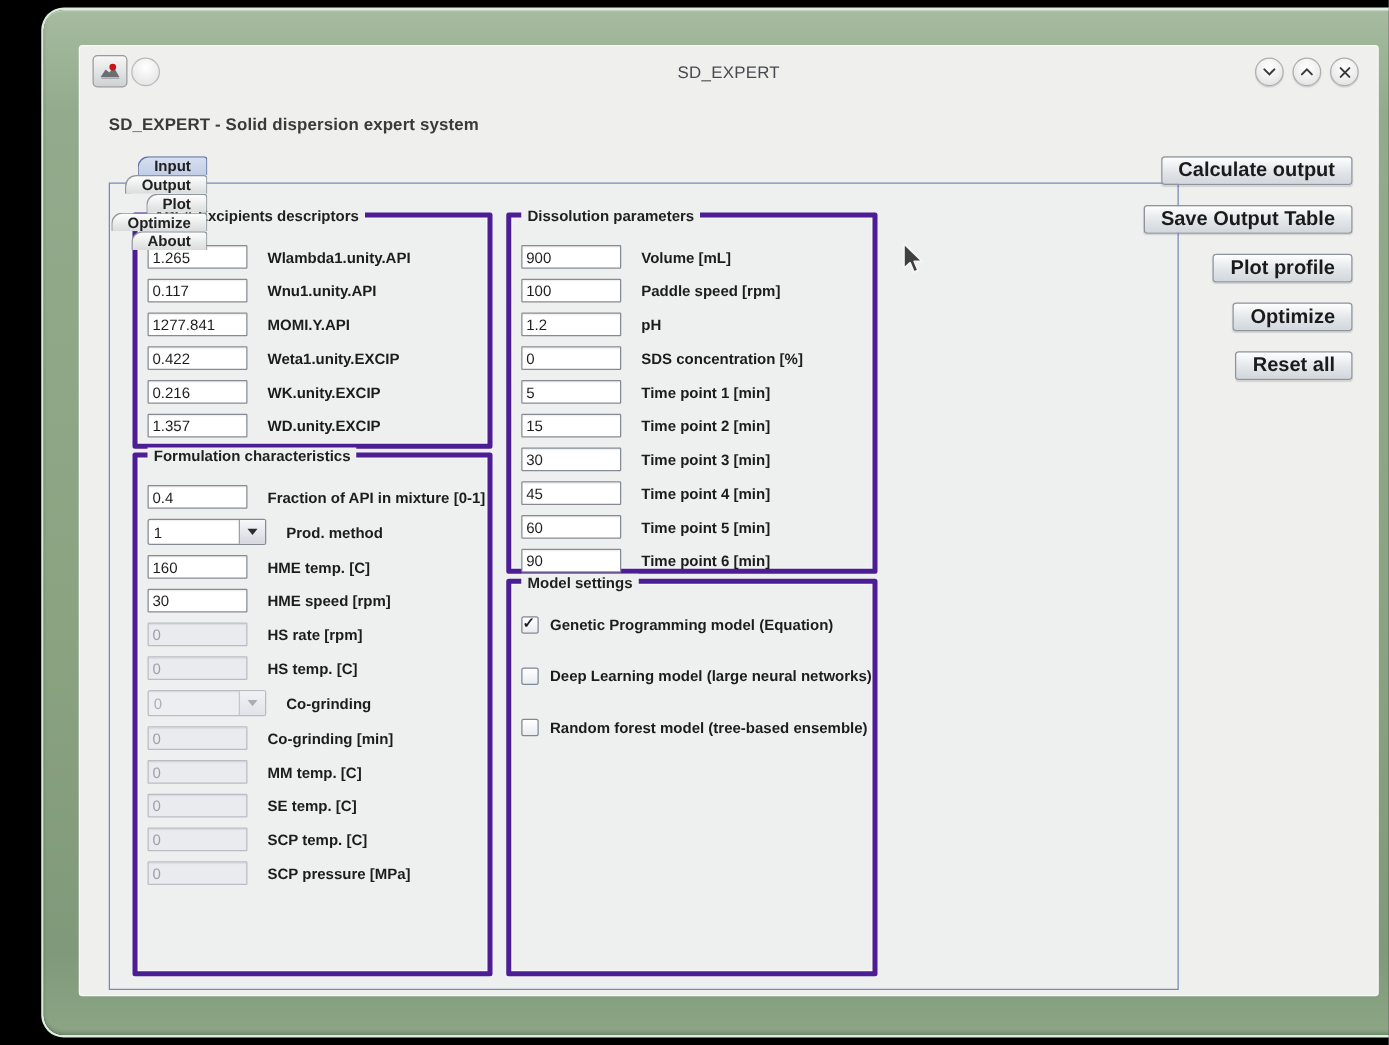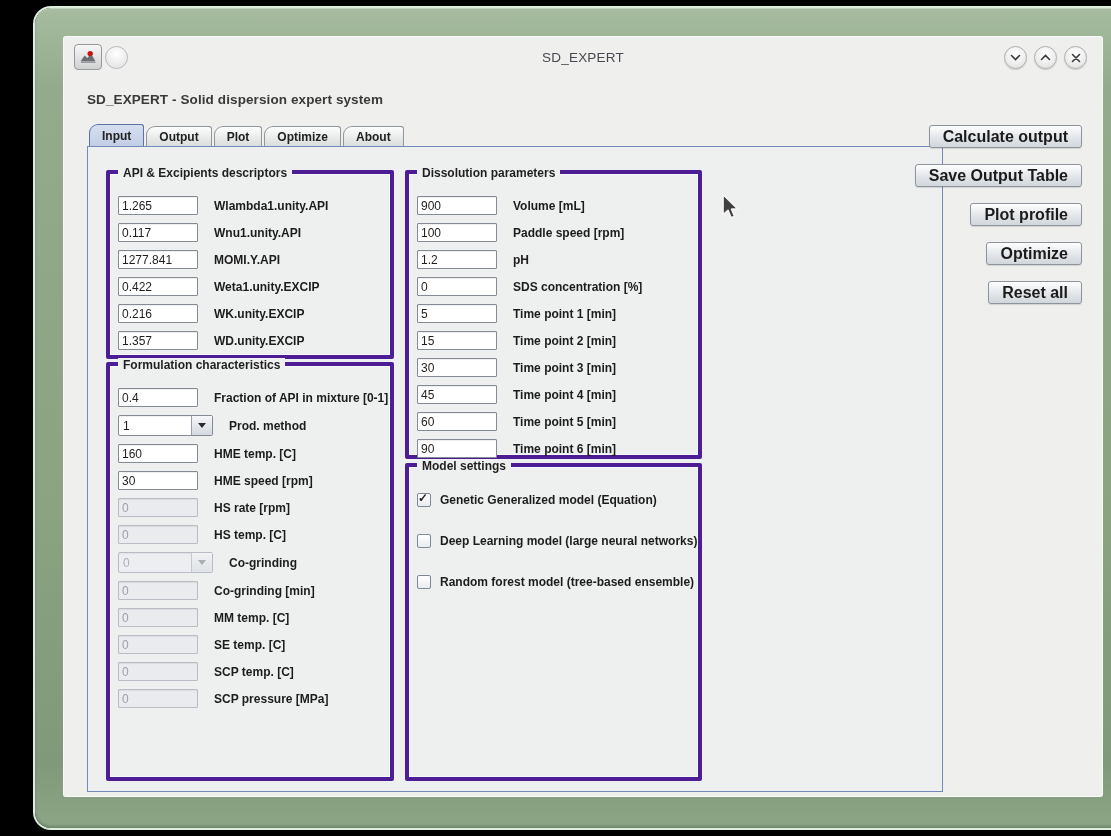--- a/index.html
+++ b/index.html
@@ -22,21 +22,21 @@
   .wtitle{position:absolute;left:0;right:0;top:0;height:42px;display:flex;align-items:center;justify-content:center;
     color:#47494e;font-size:13.5px;letter-spacing:.2px;}
   .wctrls{position:absolute;right:16px;top:10px;display:flex;gap:7px;}
   .wc{width:21px;height:21px;border-radius:50%;border:1px solid #aeaeae;display:flex;align-items:center;justify-content:center;
     background:radial-gradient(circle at 50% 32%,#ffffff 0%,#eeeeee 55%,#dcdcdc 100%);box-shadow:0 1px 1px rgba(0,0,0,.15);cursor:default;}
 
   
   .heading{position:absolute;left:24px;top:56px;font-size:13.5px;font-weight:bold;color:#3a3a3a;letter-spacing:.1px;}
 
   
-  .tabs{position:absolute;left:26px;top:89px;height:21px;display:flex;align-items:flex-end;z-index:3;}
+  .tabs{position:absolute;left:26px;top:89px;height:21px;display:flex;align-items:flex-end;z-index:3;flex-direction:column;}
   .tab{height:19px;display:flex;align-items:center;padding:0 12px;font-size:12px;font-weight:bold;color:#212121;
     background:linear-gradient(180deg,#fdfdfd,#dadddd);border:1px solid #8f979b;border-bottom:none;
     border-radius:9px 3px 0 0;margin-right:2px;cursor:default;}
   .tab.selected{height:21px;background:linear-gradient(180deg,#d6dfef,#c2cee6);border:1px solid #5d72a3;border-bottom:none;
     border-radius:9px 3px 0 0;position:relative;z-index:4;}
 
   
   .tabpanel{position:absolute;left:24px;top:110px;width:854px;height:644px;background:#eef0ef;
     border:1px solid #7589ba;z-index:2;}
 
@@ -265,21 +265,21 @@
                 <input class="tf" value="90" style="">
                 <span class="flabel">Time point 6 [min]</span>
               </div>
             </div>
         </div>
         <div class="groupbox gb-model">
           <span class="gb-title">Model settings</span>
           <div class="gb-body" id="body-model">
               <div class="cbrow">
                 <span class="cb checked"></span>
-                <span class="cblabel">Genetic Generalized model (Equation)</span>
+                <span class="cblabel">Genetic Programming model (Equation)</span>
               </div>
               <div class="cbrow">
                 <span class="cb"></span>
                 <span class="cblabel">Deep Learning model (large neural networks)</span>
               </div>
               <div class="cbrow">
                 <span class="cb"></span>
                 <span class="cblabel">Random forest model (tree-based ensemble)</span>
               </div>
             </div>

